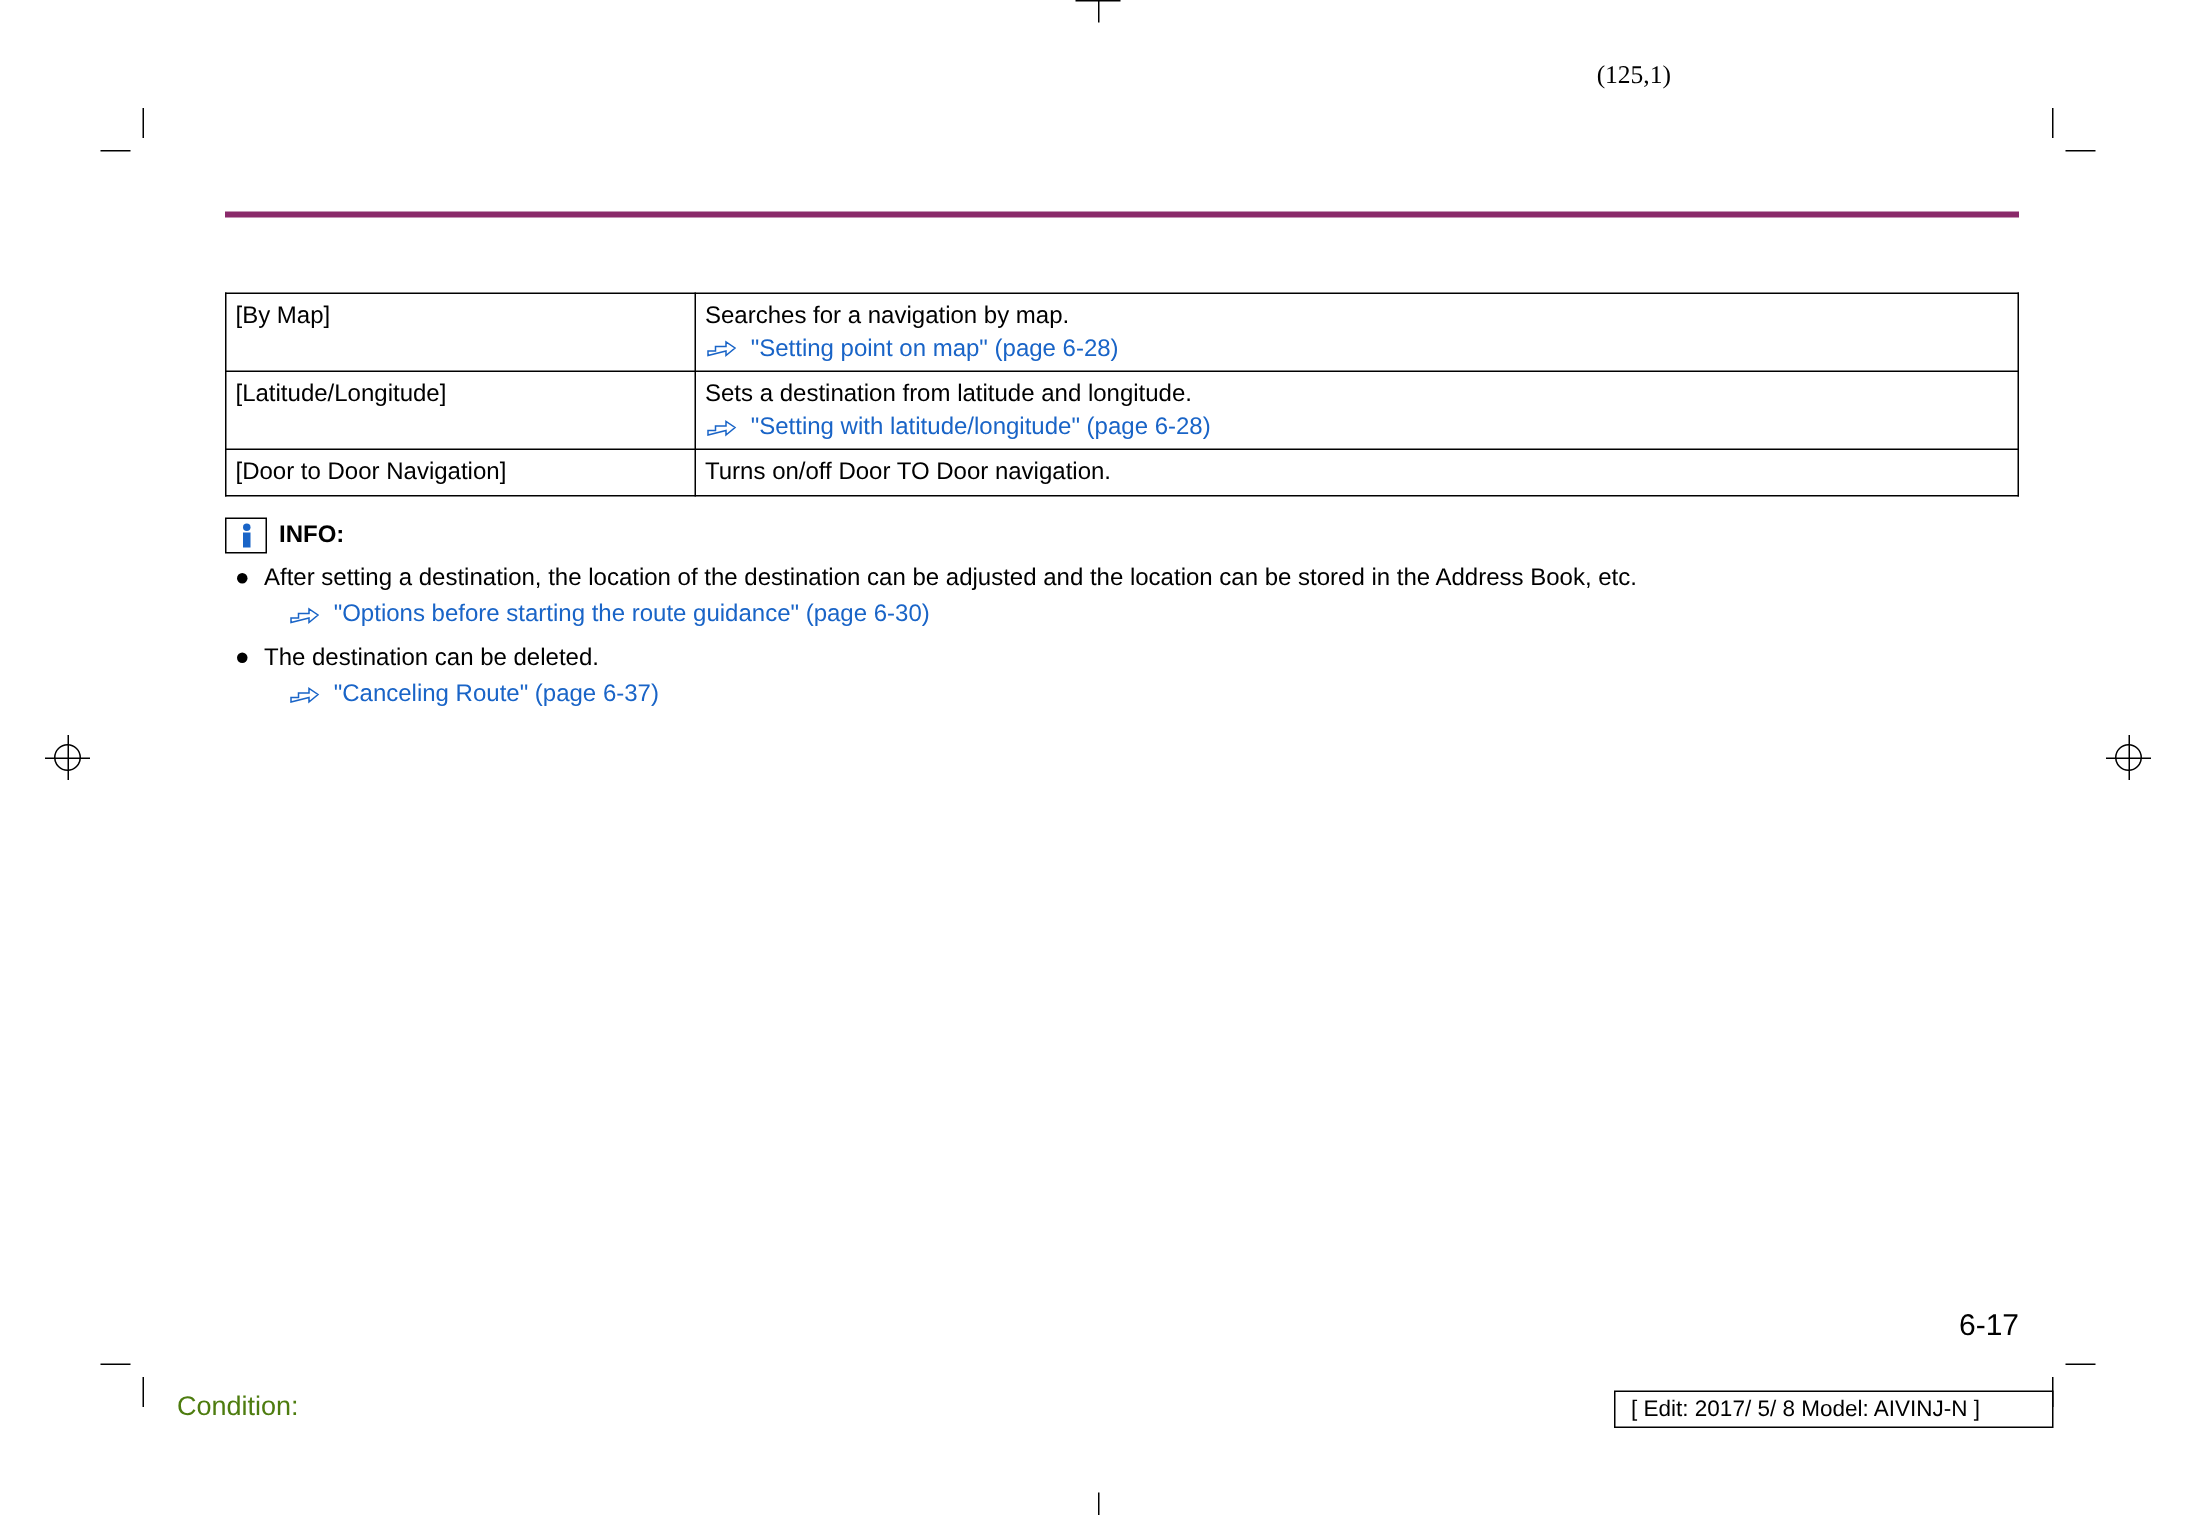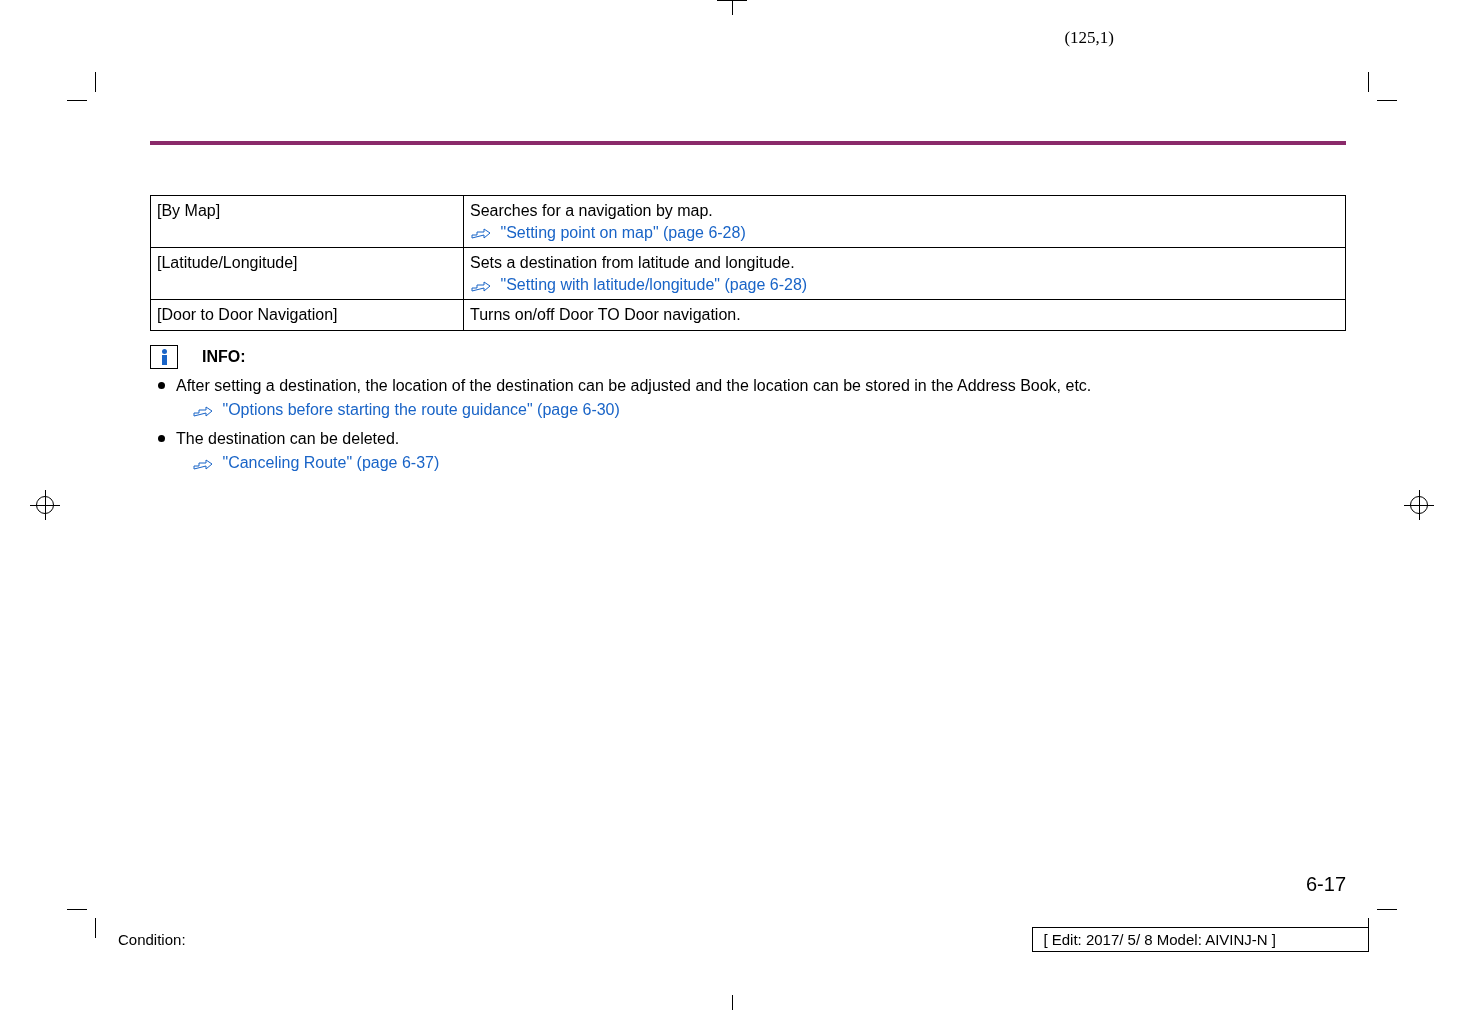--- a/index.html
+++ b/index.html
@@ -61,21 +61,21 @@
     border-radius: 50%;
     width: 18px;
     height: 18px;
     top: 6px;
     left: 6px;
   }
   .reg-left  { top: 490px; left: 30px; }
   .reg-right { top: 490px; right: 30px; }
   .folio-top {
     position: absolute;
-    top: 28px;
+    top: 40px;
     right: 350px;
     font-family: "Times New Roman", serif;
     font-size: 17px;
   }
   .header {
     position: absolute;
     top: 135px;
     left: 150px;
     right: 118px;
   }
@@ -114,21 +114,21 @@
     width: 22px;
     vertical-align: middle;
     margin-right: 4px;
   }
   .ref-icon svg { display: block; }
   .ref-link { color: #1964c7; }
   .info-box {
     margin-top: 14px;
     display: flex;
     align-items: center;
-    gap: 24px;
+    gap: 8px;
   }
   .info-icon {
     width: 28px;
     height: 24px;
     border: 1.5px solid #000;
     display: flex;
     align-items: center;
     justify-content: center;
   }
   .info-i-dot { width: 5px; height: 5px; background: #1964c7; border-radius: 50%; margin-bottom: 1px; }
@@ -151,29 +151,29 @@
   .page-num {
     position: absolute;
     right: 118px;
     bottom: 114px;
     font-size: 20px;
   }
   .condition {
     position: absolute;
     left: 118px;
     bottom: 62px;
-    color: #000000;
-    font-size: 15px;
+    color: #4d7c0f;
+    font-size: 18px;
   }
   .edit-box {
     position: absolute;
     right: 95px;
     bottom: 58px;
     border: 1px solid #000;
-    padding: 3px 92px 3px 10px;
+    padding: 3px 48px 3px 10px;
     font-size: 15px;
   }
 </style>
 </head>
 <body>
 
 <div class="crosshair top"></div>
 <div class="crosshair bottom"></div>
 <div class="reg-target reg-left">
     <span class="circ"></span>

